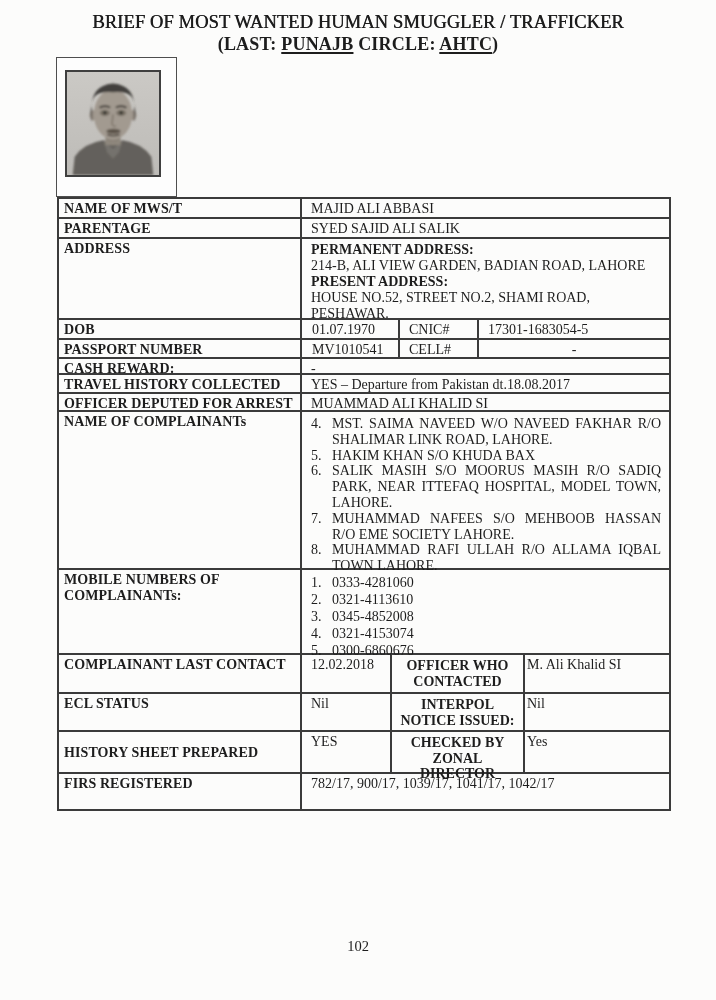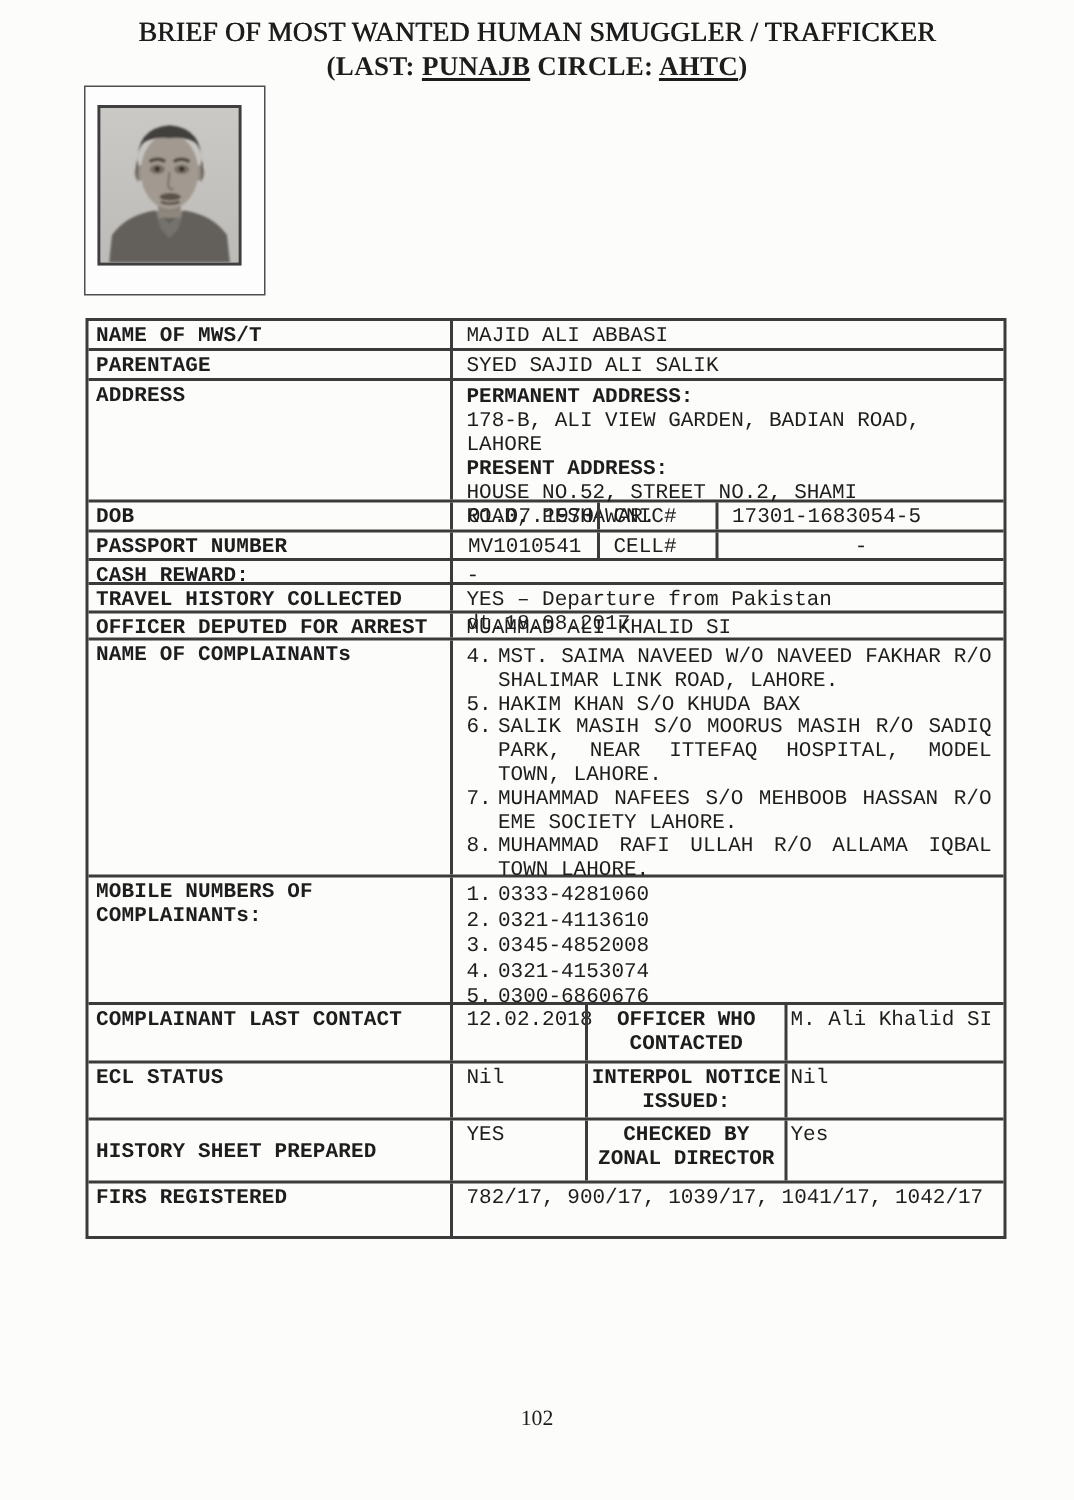--- a/index.html
+++ b/index.html
@@ -42,25 +42,24 @@
     position:absolute;left:56px;top:57px;width:121px;height:140px;
     border:1.5px solid #4e4e4e;background:#fdfdfd;
   }
   .photo{
     position:absolute;left:8px;top:12px;width:96px;height:107px;
     border:2px solid #3f3f3f;background:#c6c4c0;
   }
   .photo svg{display:block;width:100%;height:100%;}
   
   .doc-table{
-    position:absolute;left:57px;top:212px;width:614px;
+    position:absolute;left:57px;top:197px;width:614px;
     border:2px solid var(--line);
     font-size:14px;line-height:16px;
     background:var(--paper);
-    font-family:Liberation Mono, monospace;
   }
   .row{display:flex;width:100%;}
   .row + .row{border-top:2px solid var(--line);}
   .cell{padding:2px 5px 0 6px;min-width:0;}
   .cell + .cell{border-left:2px solid var(--line);}
   .lc{flex:0 0 241px;font-weight:bold;padding-left:5px;letter-spacing:.1px;}
   .vc{flex:1 1 auto;padding-left:9px;}
   
   .c-dob2{flex:0 0 98px;padding-left:10px;}
   .c-dob3{flex:0 0 79px;padding-left:9px;}
@@ -159,21 +158,21 @@
 
     <div class="row h-r2">
       <div class="cell lc">PARENTAGE</div>
       <div class="cell vc">SYED SAJID ALI SALIK</div>
     </div>
 
     <div class="row h-r3">
       <div class="cell lc">ADDRESS</div>
       <div class="cell vc addr">
         <div class="bold">PERMANENT ADDRESS:</div>
-        <div>178-B, ALI VIEW GARDEN, BADIAN ROAD, LAHORE</div>
+        <div>214-B, ALI VIEW GARDEN, BADIAN ROAD, LAHORE</div>
         <div class="bold">PRESENT ADDRESS:</div>
         <div class="wrapnarrow">HOUSE NO.52, STREET NO.2, SHAMI ROAD, PESHAWAR.</div>
       </div>
     </div>
 
     <div class="row h-r4">
       <div class="cell lc">DOB</div>
       <div class="cell c-dob2">01.07.1970</div>
       <div class="cell c-dob3">CNIC#</div>
       <div class="cell c-dob4">17301-1683054-5</div>

